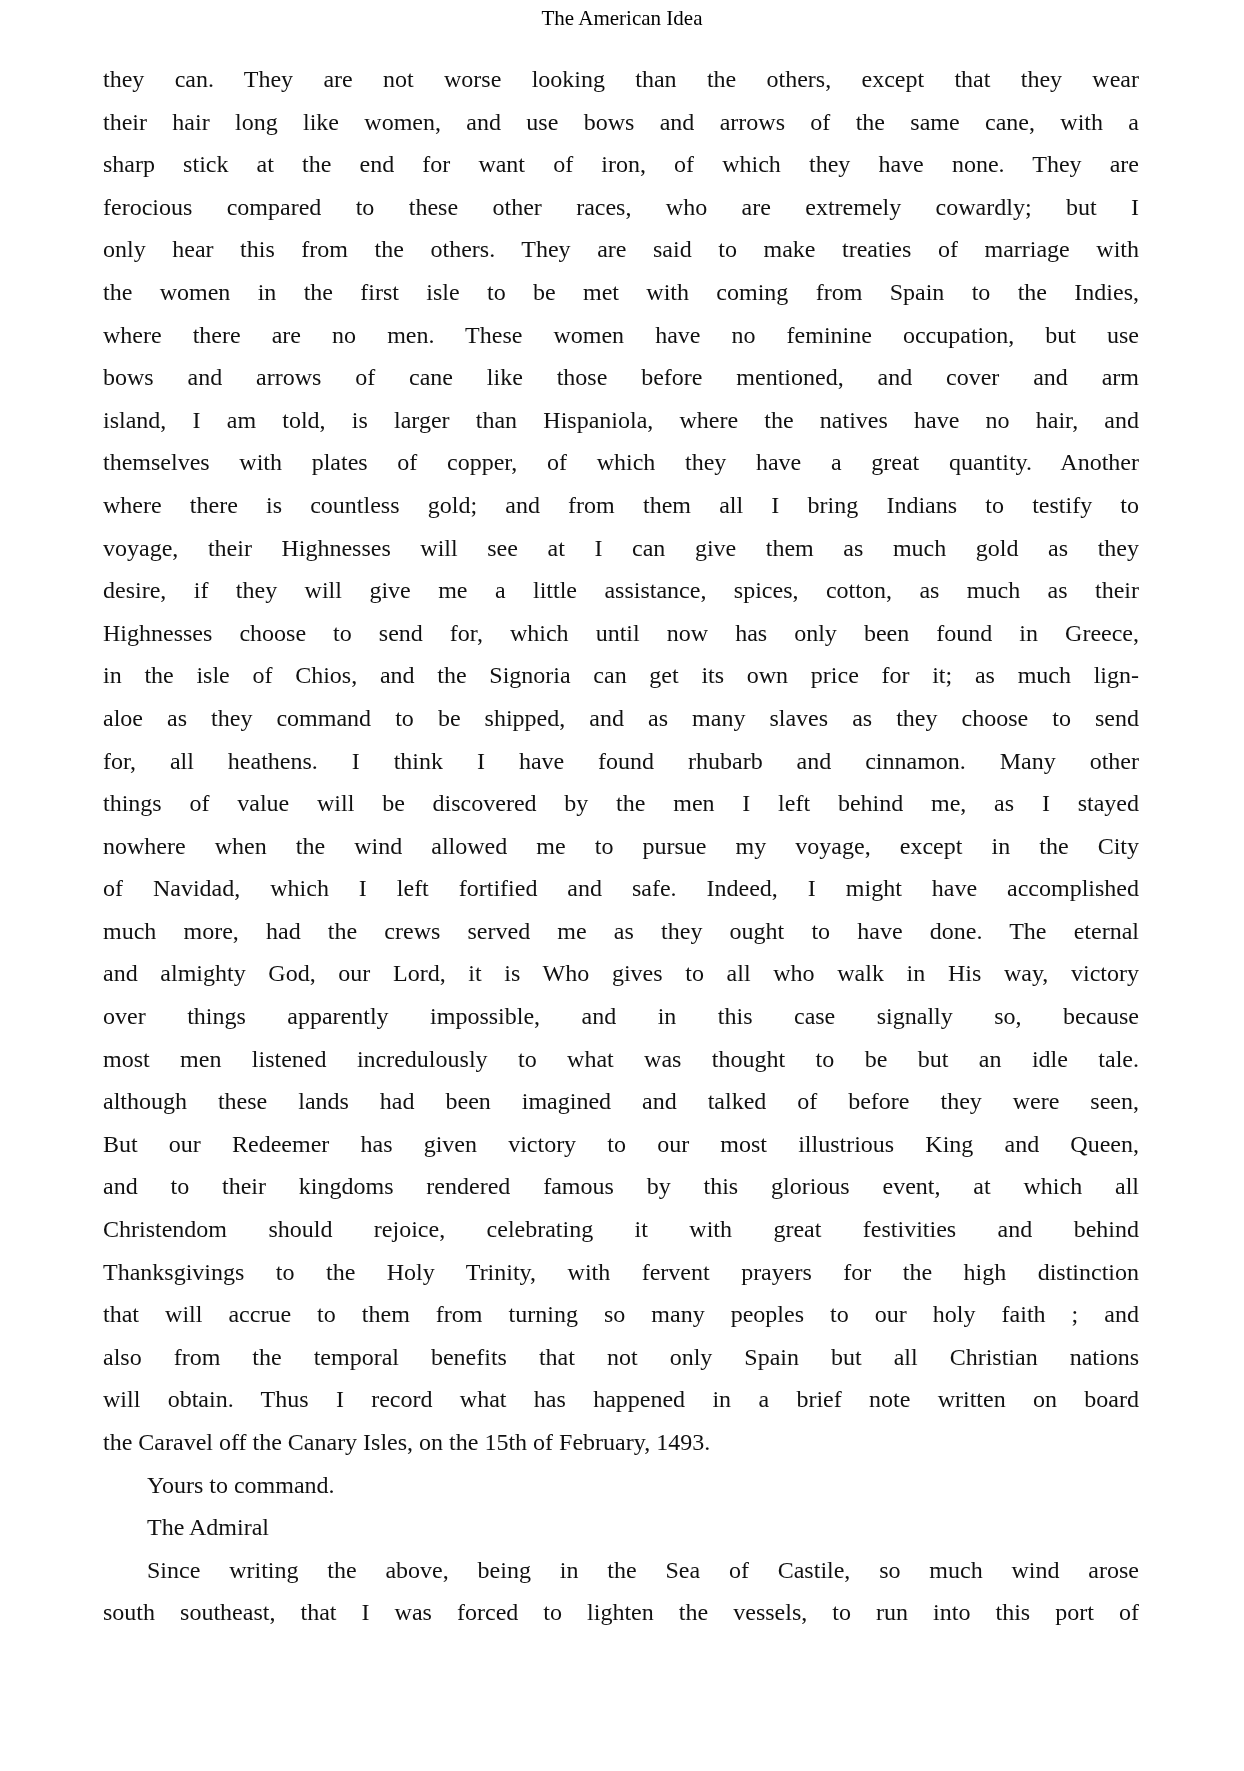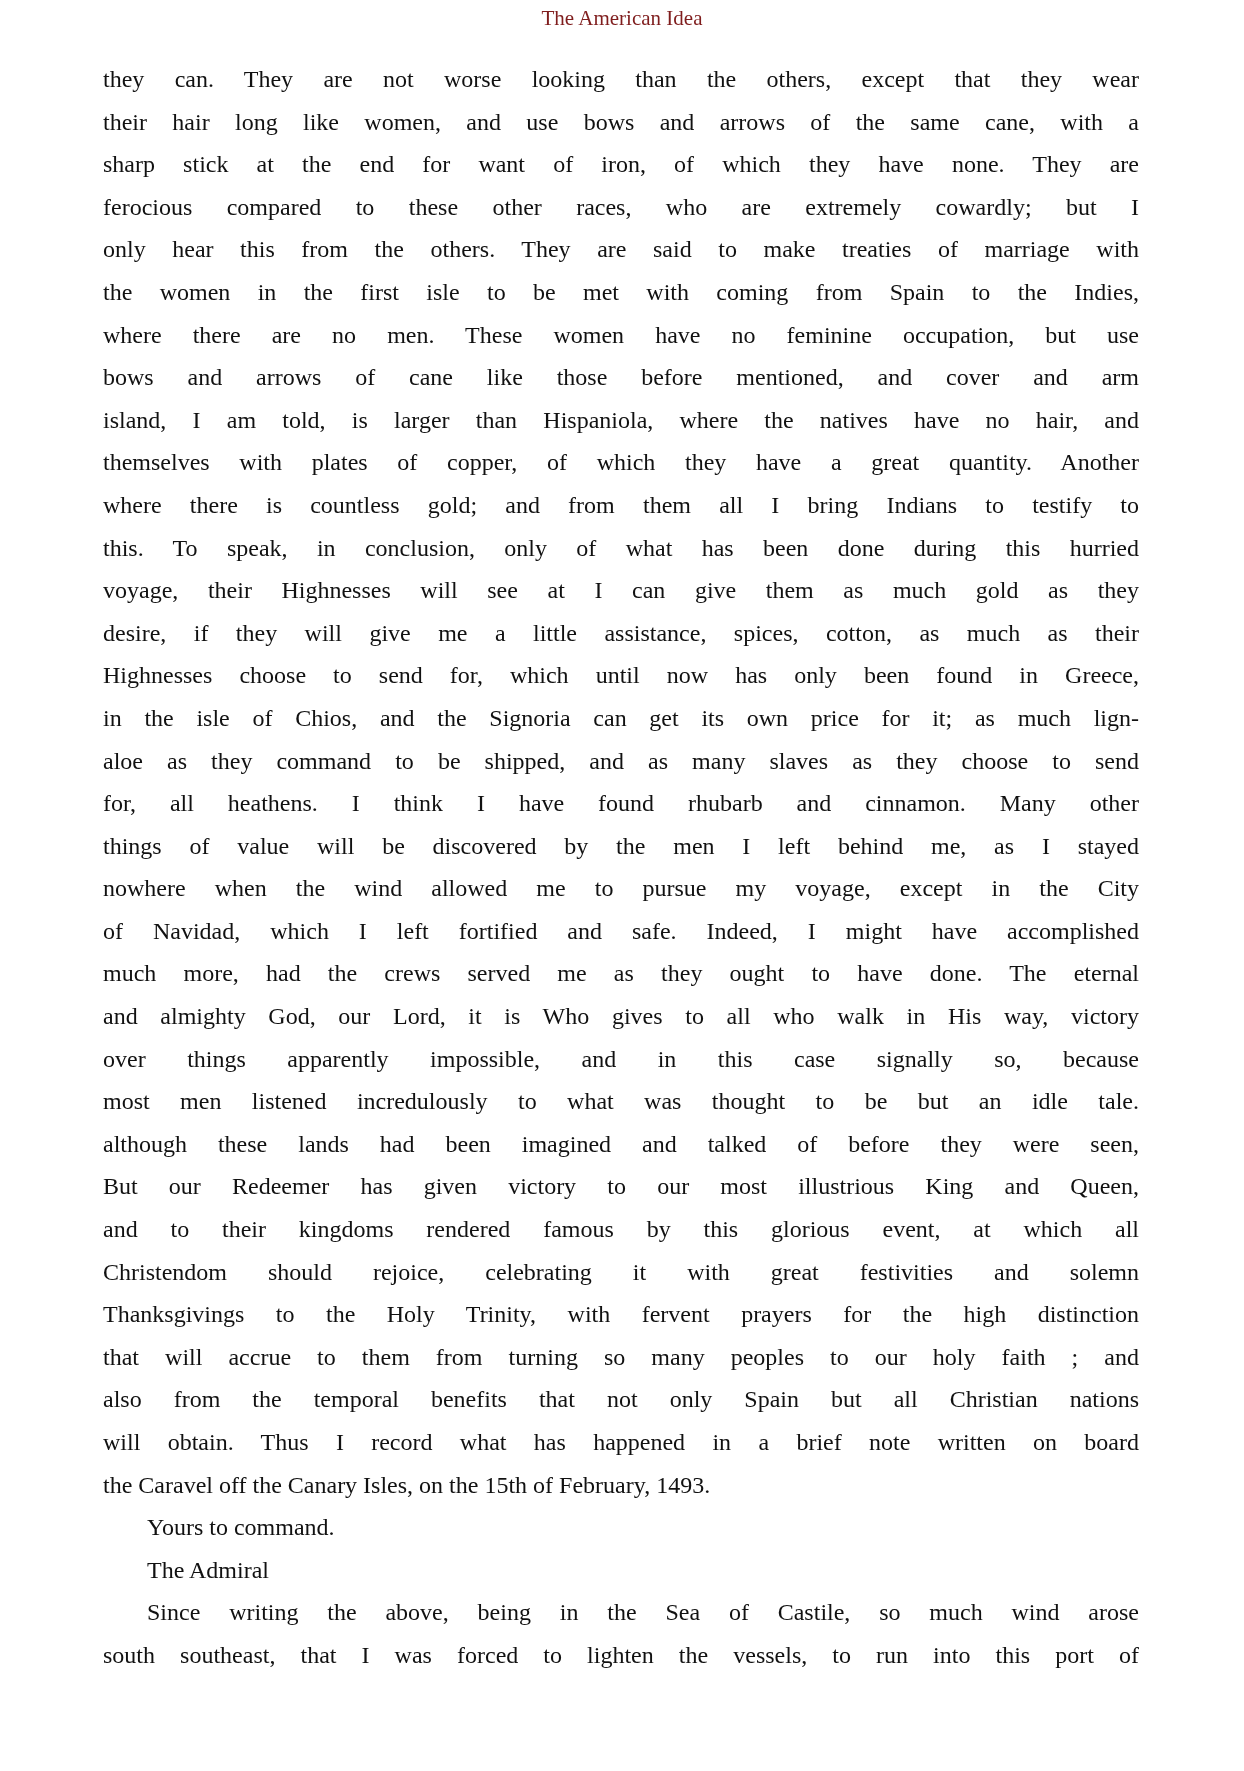--- a/index.html
+++ b/index.html
@@ -16,21 +16,21 @@
       color: #111111;
     }
     .running-head {
       position: absolute;
       top: 4px;
       left: 0;
       width: 1244px;
       text-align: center;
       font-size: 21px;
       line-height: 28px;
-      color: #7f1d1d;
+      color: #000000;
     }
     .body-text {
       position: absolute;
       top: 58px;
       left: 103px;
       width: 1036px;
     }
     .line {
       display: block;
       height: 42.6px;
@@ -62,38 +62,37 @@
     <span class="line">their hair long like women, and use bows and arrows of the same cane, with a</span>
     <span class="line">sharp stick at the end for want of iron, of which they have none. They are</span>
     <span class="line">ferocious compared to these other races, who are extremely cowardly; but I</span>
     <span class="line">only hear this from the others. They are said to make treaties of marriage with</span>
     <span class="line">the women in the first isle to be met with coming from Spain to the Indies,</span>
     <span class="line">where there are no men. These women have no feminine occupation, but use</span>
     <span class="line">bows and arrows of cane like those before mentioned, and cover and arm</span>
     <span class="line">island, I am told, is larger than Hispaniola, where the natives have no hair, and</span>
     <span class="line">themselves with plates of copper, of which they have a great quantity. Another</span>
     <span class="line">where there is countless gold; and from them all I bring Indians to testify to</span>
-    <span class="line">this. To speak, in conclusion, only of what has been done during this hurried</span>
     <span class="line">voyage, their Highnesses will see at I can give them as much gold as they</span>
     <span class="line">desire, if they will give me a little assistance, spices, cotton, as much as their</span>
     <span class="line">Highnesses choose to send for, which until now has only been found in Greece,</span>
     <span class="line">in the isle of Chios, and the Signoria can get its own price for it; as much lign-</span>
     <span class="line">aloe as they command to be shipped, and as many slaves as they choose to send</span>
     <span class="line">for, all heathens. I think I have found rhubarb and cinnamon. Many other</span>
     <span class="line">things of value will be discovered by the men I left behind me, as I stayed</span>
     <span class="line">nowhere when the wind allowed me to pursue my voyage, except in the City</span>
     <span class="line">of Navidad, which I left fortified and safe. Indeed, I might have accomplished</span>
     <span class="line">much more, had the crews served me as they ought to have done. The eternal</span>
     <span class="line">and almighty God, our Lord, it is Who gives to all who walk in His way, victory</span>
     <span class="line">over things apparently impossible, and in this case signally so, because</span>
     <span class="line">most men listened incredulously to what was thought to be but an idle tale.</span>
     <span class="line">although these lands had been imagined and talked of before they were seen,</span>
     <span class="line">But our Redeemer has given victory to our most illustrious King and Queen,</span>
     <span class="line">and to their kingdoms rendered famous by this glorious event, at which all</span>
-    <span class="line">Christendom should rejoice, celebrating it with great festivities and solemn</span>
+    <span class="line">Christendom should rejoice, celebrating it with great festivities and behind</span>
     <span class="line">Thanksgivings to the Holy Trinity, with fervent prayers for the high distinction</span>
     <span class="line">that will accrue to them from turning so many peoples to our holy faith ; and</span>
     <span class="line">also from the temporal benefits that not only Spain but all Christian nations</span>
     <span class="line">will obtain. Thus I record what has happened in a brief note written on board</span>
     <span class="line last">the Caravel off the Canary Isles, on the 15th of February, 1493.</span>
     <span class="line indent last">Yours to command.</span>
     <span class="line indent last">The Admiral</span>
     <span class="line indent justified">Since writing the above, being in the Sea of Castile, so much wind arose</span>
     <span class="line">south southeast, that I was forced to lighten the vessels, to run into this port of</span>
   </div>

